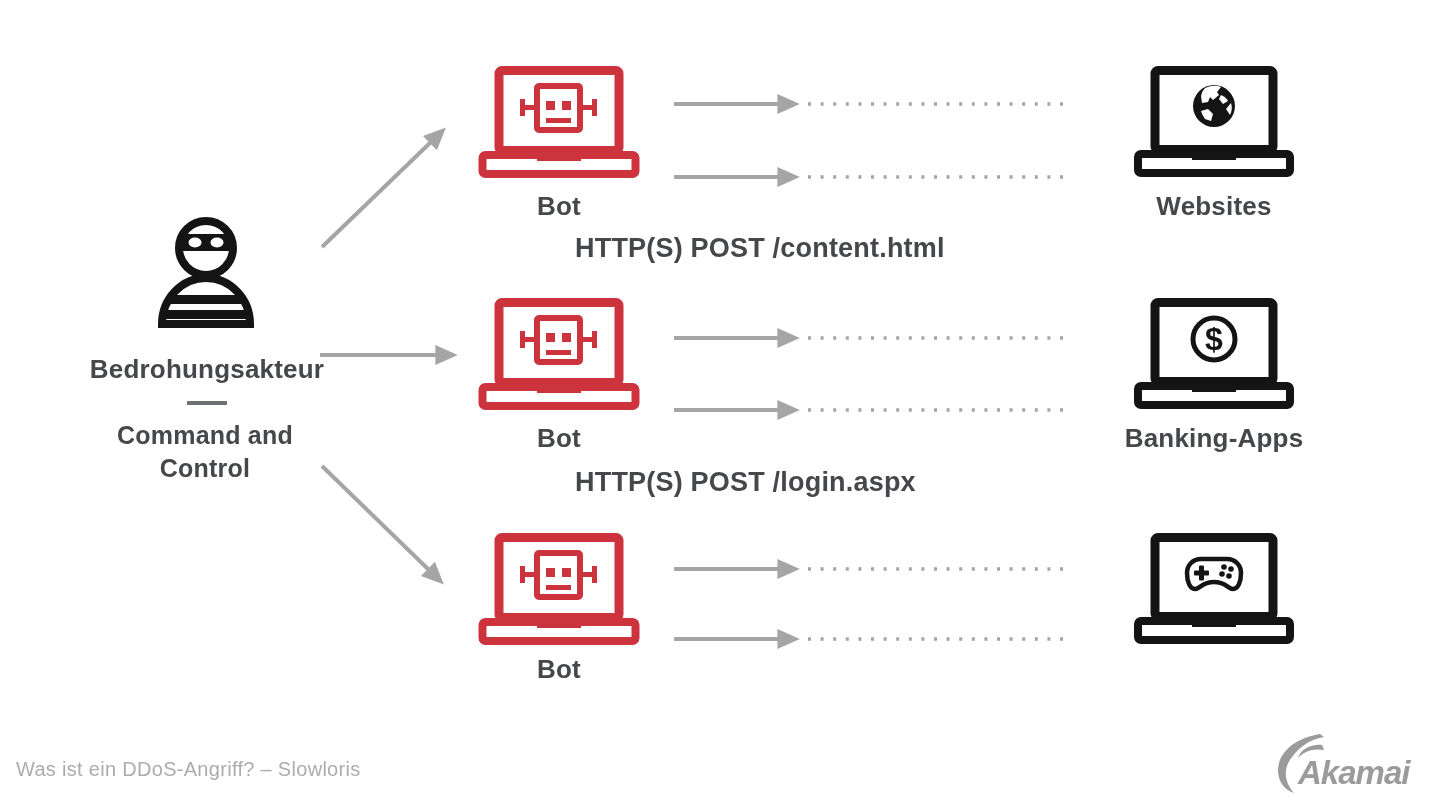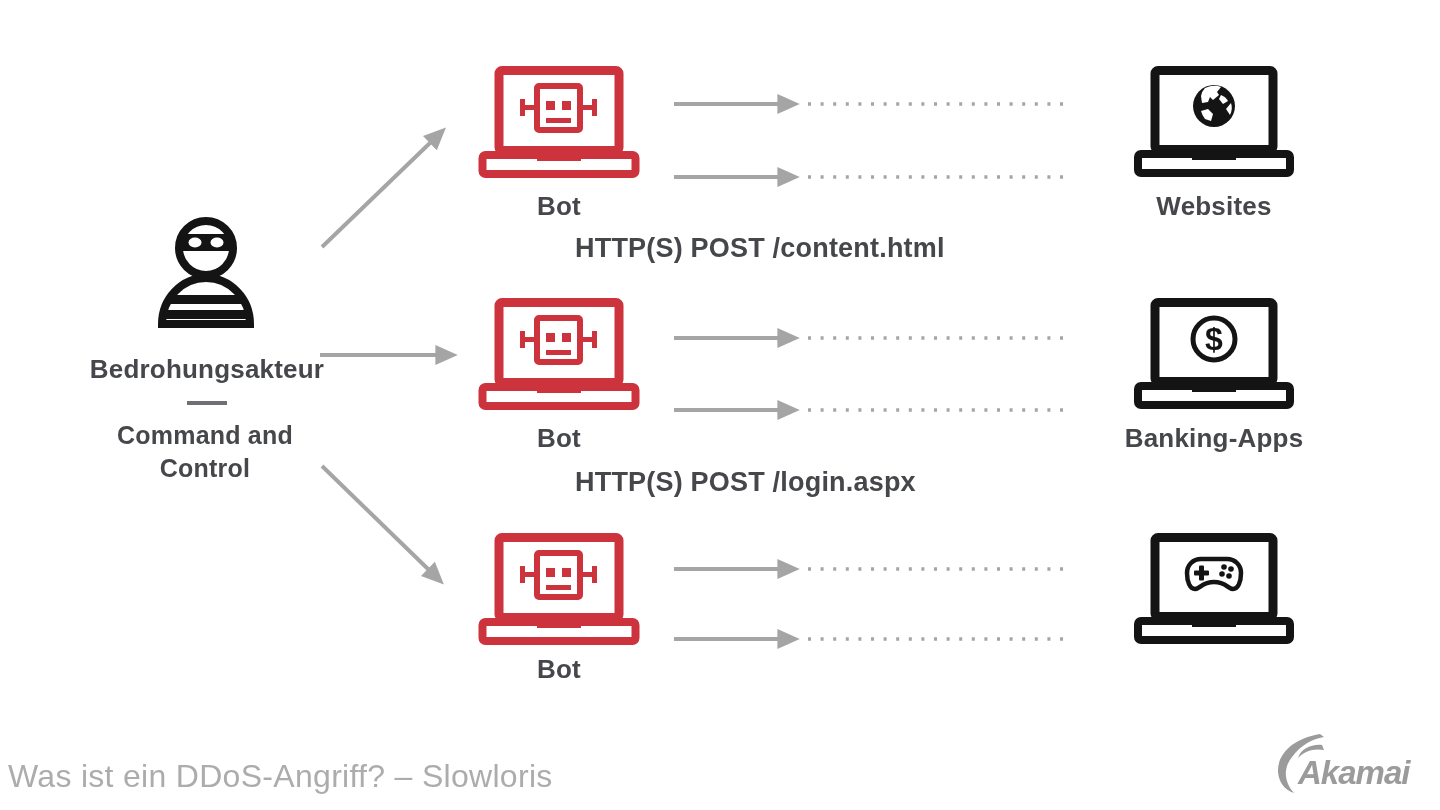--- a/index.html
+++ b/index.html
@@ -20,22 +20,22 @@
   .actor-role{left:100px;top:419px;width:210px;line-height:33px;font-size:25px;}
   .bot-label{left:478px;width:162px;}
   .target-label{left:1054px;width:320px;}
   .row1-label{top:191px;} .row2-label{top:423px;} .row3-label{top:654px;}
   .request{
     left:575px;width:600px;color:var(--label-dark);
     font-weight:700;font-size:27px;text-align:left;letter-spacing:0.2px;
   }
   .request-1{top:233px;} .request-2{top:467px;}
   .caption{
-    left:8px;top:758px;color:var(--caption-gray);
-    font-size:32px;font-weight:400;letter-spacing:0.3px;
+    left:16px;top:758px;color:var(--caption-gray);
+    font-size:20px;font-weight:400;letter-spacing:0.3px;
   }
   
   .s-red{stroke:var(--bot-red);fill:#fff;}
   .f-red{fill:var(--bot-red);}
   .s-blk{stroke:var(--icon-black);fill:#fff;}
   .f-blk{fill:var(--icon-black);}
   .f-wht{fill:#fff;}
   .frame{stroke-width:9;}
   .base{stroke-width:8;}
   .sol{stroke:var(--arrow-gray);stroke-width:4;}

